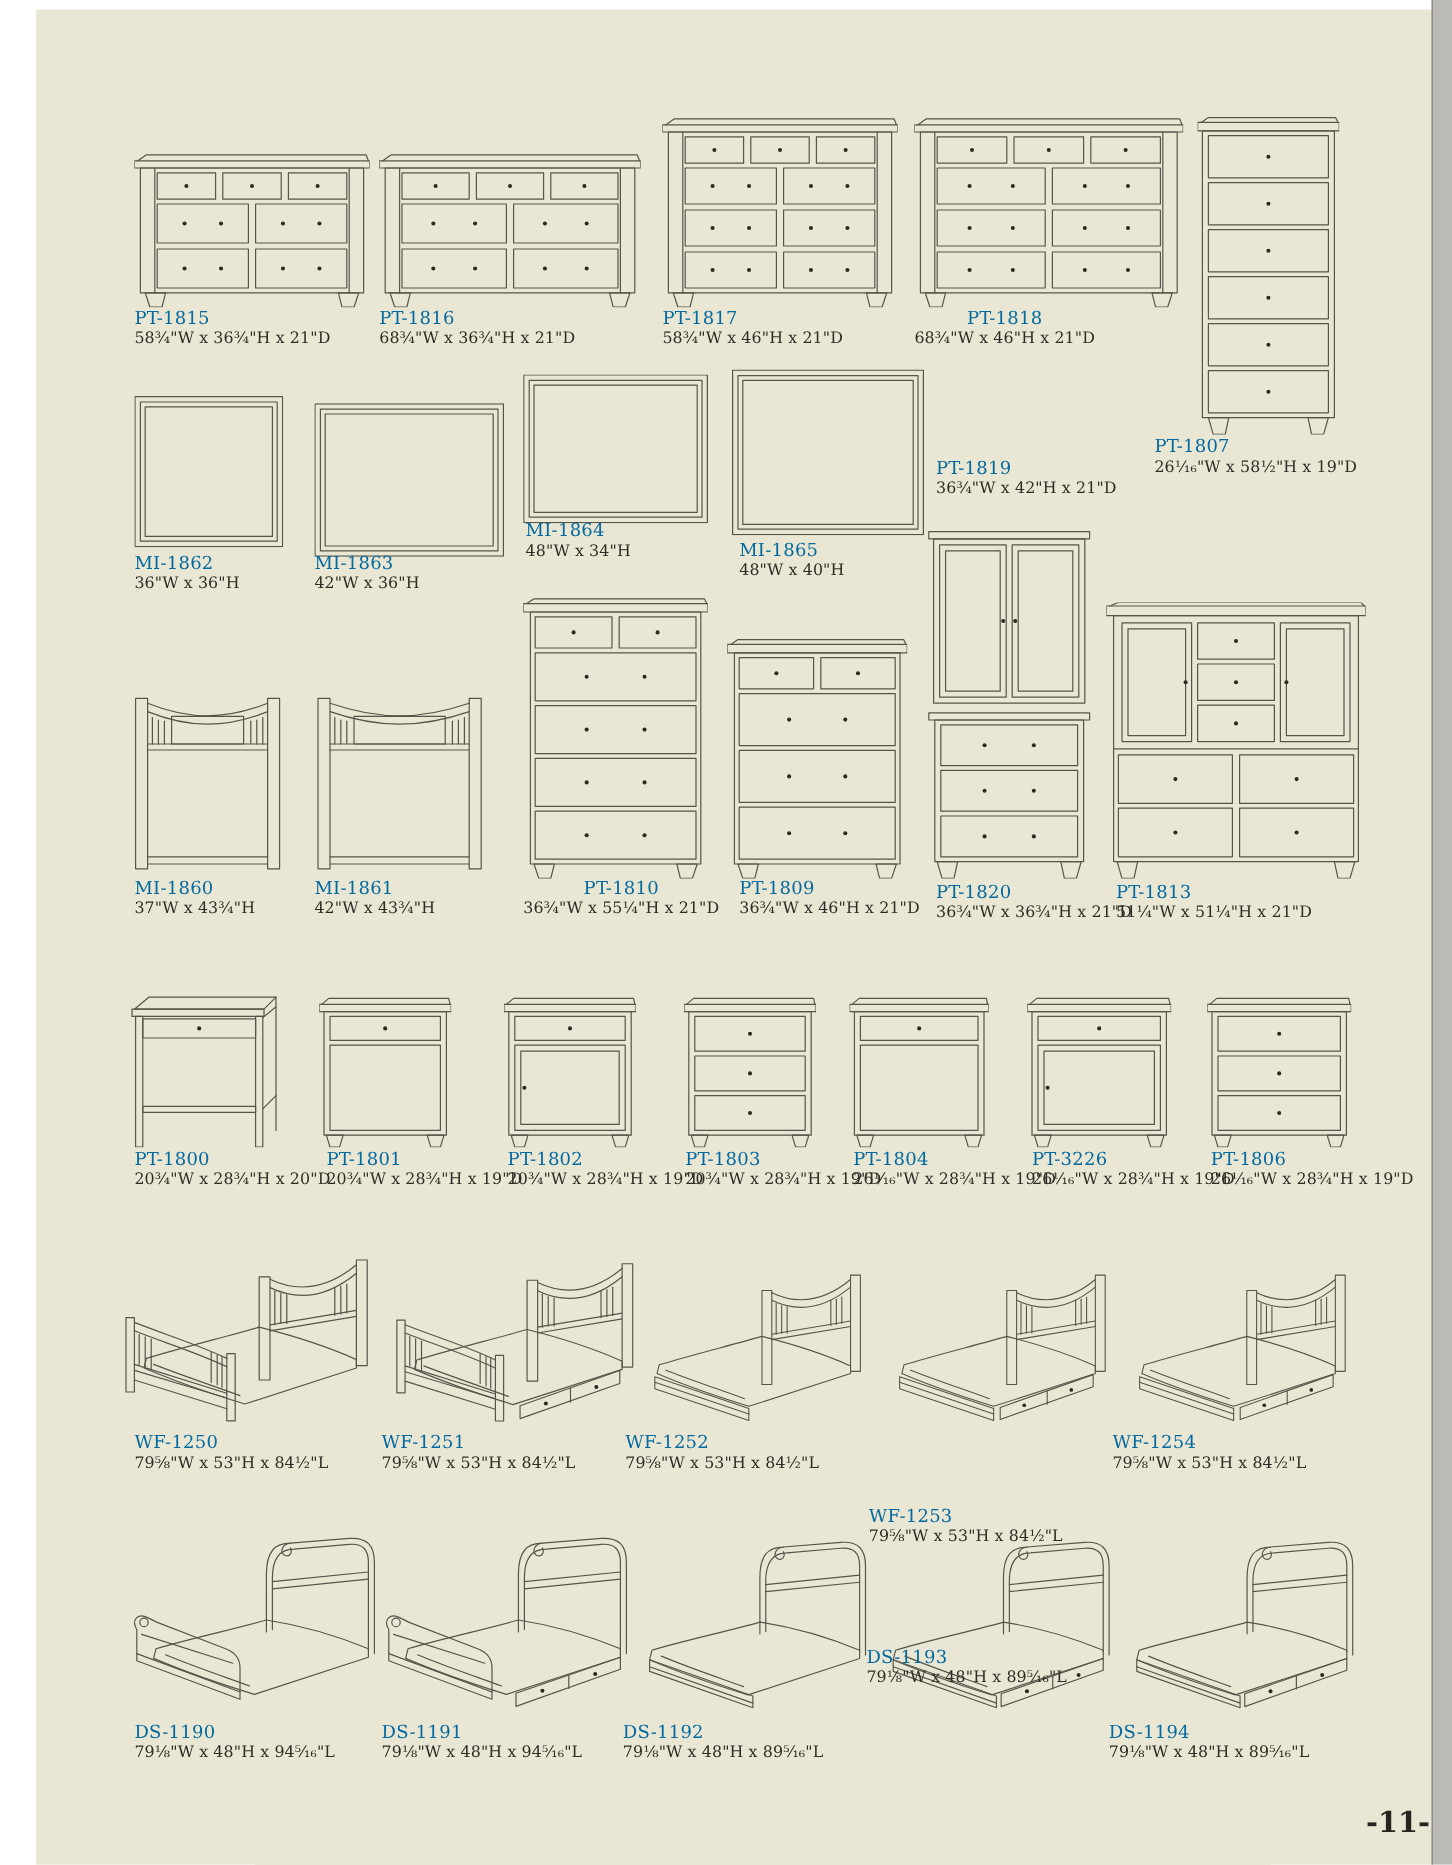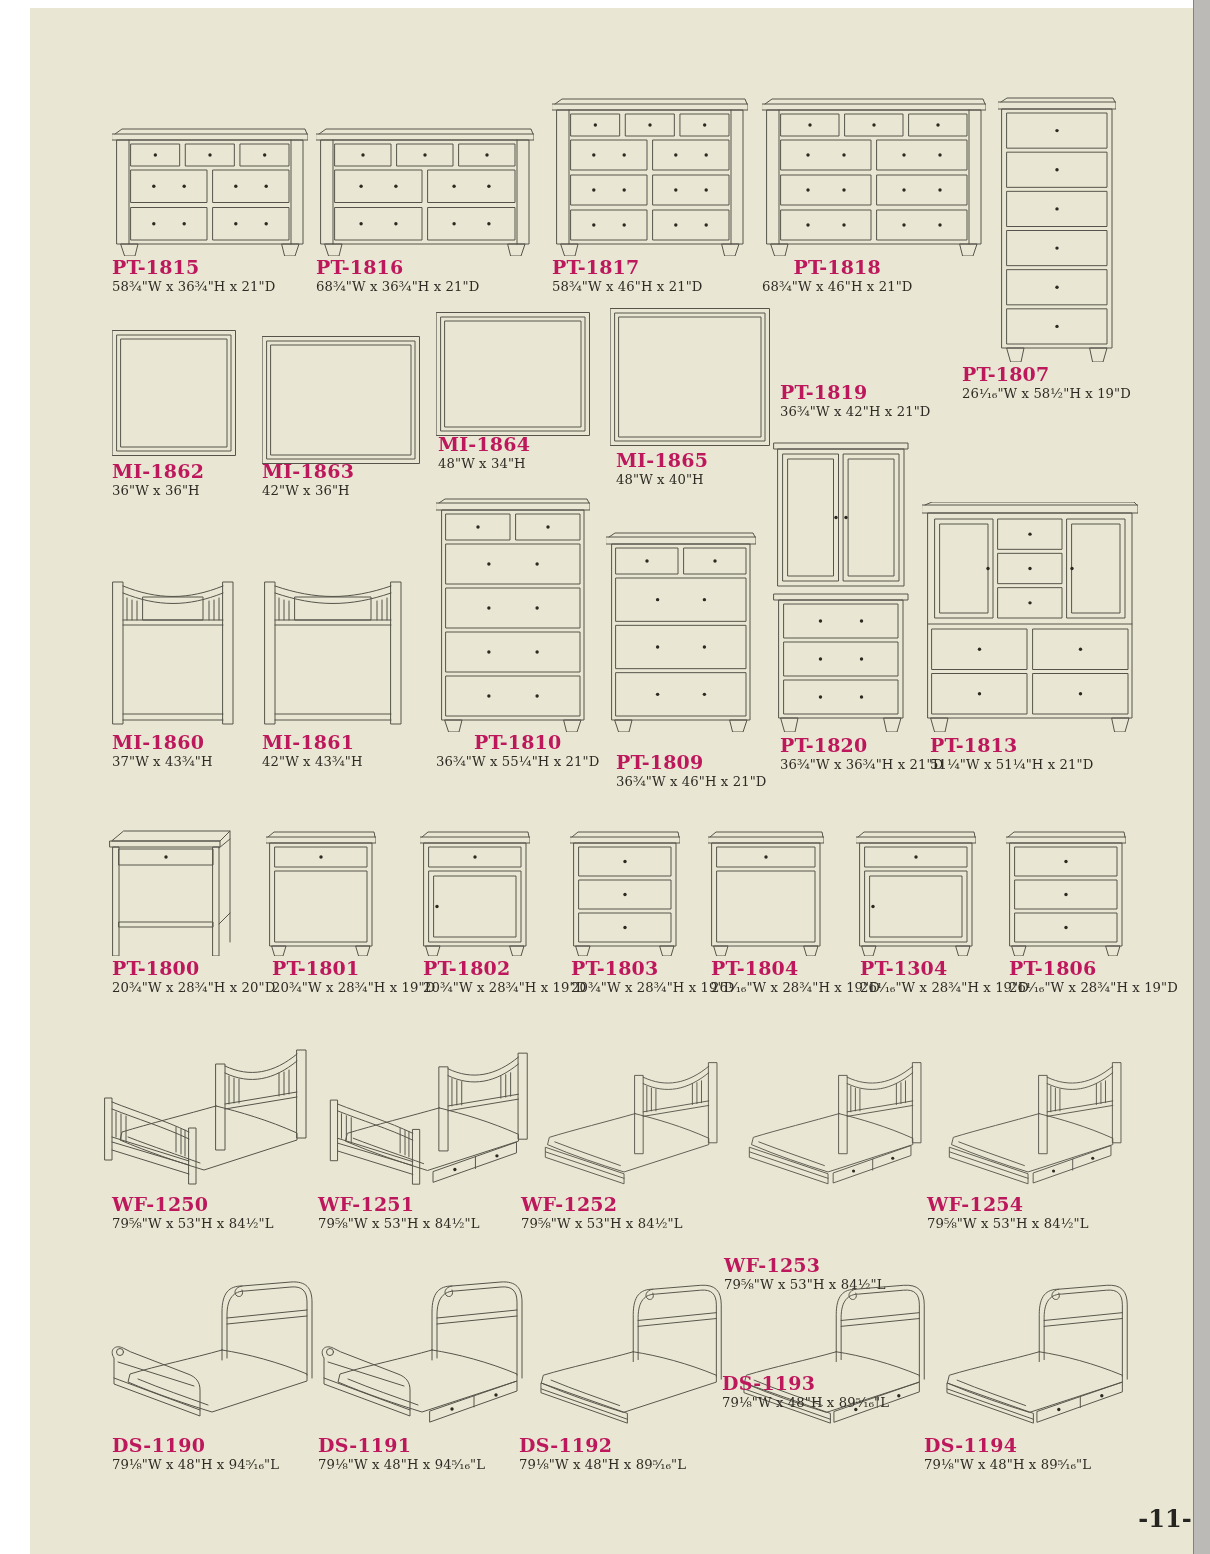--- a/index.html
+++ b/index.html
@@ -2,21 +2,21 @@
 <html><head>
 <meta charset="utf-8">
 <style>
   html,body{margin:0;padding:0;}
   body{font-family:"DejaVu Serif","Liberation Serif",serif;}
   .stage{position:relative;width:1210px;height:1554px;background:#ffffff;overflow:hidden;}
   .page{position:absolute;left:30px;top:8px;width:1164px;height:1546px;background:#e9e7d3;}
   .edge{position:absolute;right:0;top:0;width:16px;height:1554px;background:#bbbab6;border-left:1px solid #84837f;}
   .draw{position:absolute;}
   .plabel{position:absolute;white-space:nowrap;}
-  .model{font-weight:bold;font-size:19px;color:#be185d;letter-spacing:0.2px;}
+  .model{font-weight:normal;font-size:15px;color:#0369a1;letter-spacing:0.2px;}
   .dims{font-size:13.2px;color:#2e2b25;margin-top:1px;letter-spacing:0.1px;}
   .pagenum{position:absolute;left:1090px;top:1496px;width:90px;text-align:center;
            font-weight:bold;font-size:24px;color:#262420;}
   svg{display:block;}
 </style>
 </head>
 <body>
 
 <div class="stage">
   <div class="page">
@@ -354,21 +354,21 @@
               <circle cx="51.6" cy="115.00000000000001" r="1.7" fill="#2b2921" stroke="none"></circle>
               <circle cx="98.4" cy="115.00000000000001" r="1.7" fill="#2b2921" stroke="none"></circle>
               <rect x="10" y="140.66666666666669" width="130" height="43.333333333333336"></rect>
               <circle cx="51.6" cy="162.33333333333334" r="1.7" fill="#2b2921" stroke="none"></circle>
               <circle cx="98.4" cy="162.33333333333334" r="1.7" fill="#2b2921" stroke="none"></circle>
               <path d="M9,188 L26,188 L23,200 L13,200 Z"></path>
               <path d="M124,188 L141,188 L137,200 L127,200 Z"></path>
             </g>
           </svg>
         </div>
-        <div class="plabel" style="left: 586px; top: 723px; margin-top: 20px;">
+        <div class="plabel" style="left: 586px; top: 723px;">
           <div class="model">PT-1809</div>
           <div class="dims">36¾"W x 46"H x 21"D</div>
         </div>
         <div class="draw" style="left: 742px; top: 432px;">
           <svg width="138" height="292" viewBox="0 0 138 292" preserveAspectRatio="xMidYMax meet">
             <g fill="none" stroke="#56544a" stroke-width="1" stroke-linejoin="round" stroke-linecap="round">
               <rect x="2" y="3" width="134" height="6"></rect>
               <rect x="6" y="9" width="126" height="137"></rect>
               <rect x="11" y="14" width="55.5" height="127"></rect>
               <rect x="71.5" y="14" width="55.5" height="127"></rect>
@@ -539,21 +539,21 @@
               <circle cx="60" cy="27" r="1.7" fill="#2b2921" stroke="none"></circle>
               <rect x="9" y="41" width="102" height="71"></rect>
               <rect x="14" y="46" width="92" height="61"></rect>
               <circle cx="17" cy="76.5" r="1.7" fill="#2b2921" stroke="none"></circle>
               <path d="M6,116 L20,116 L17,126 L9,126 Z"></path>
               <path d="M100,116 L114,116 L111,126 L103,126 Z"></path>
             </g>
           </svg>
         </div>
         <div class="plabel" style="left: 830px; top: 949px;">
-          <div class="model">PT-1304</div>
+          <div class="model">PT-3226</div>
           <div class="dims">26¹⁄₁₆"W x 28¾"H x 19"D</div>
         </div>
         <div class="draw" style="left: 976px; top: 822px;">
           <svg width="120" height="126" viewBox="0 0 120 126" preserveAspectRatio="xMidYMax meet">
             <g fill="none" stroke="#56544a" stroke-width="1" stroke-linejoin="round" stroke-linecap="round">
               <path d="M2,7 L8,2 L118,2 L119,7"></path>
               <rect x="0" y="7" width="120" height="6"></rect>
               <rect x="4" y="13" width="112" height="103"></rect>
               <rect x="9" y="17" width="102" height="29"></rect>
               <circle cx="60" cy="31.5" r="1.7" fill="#2b2921" stroke="none"></circle>

